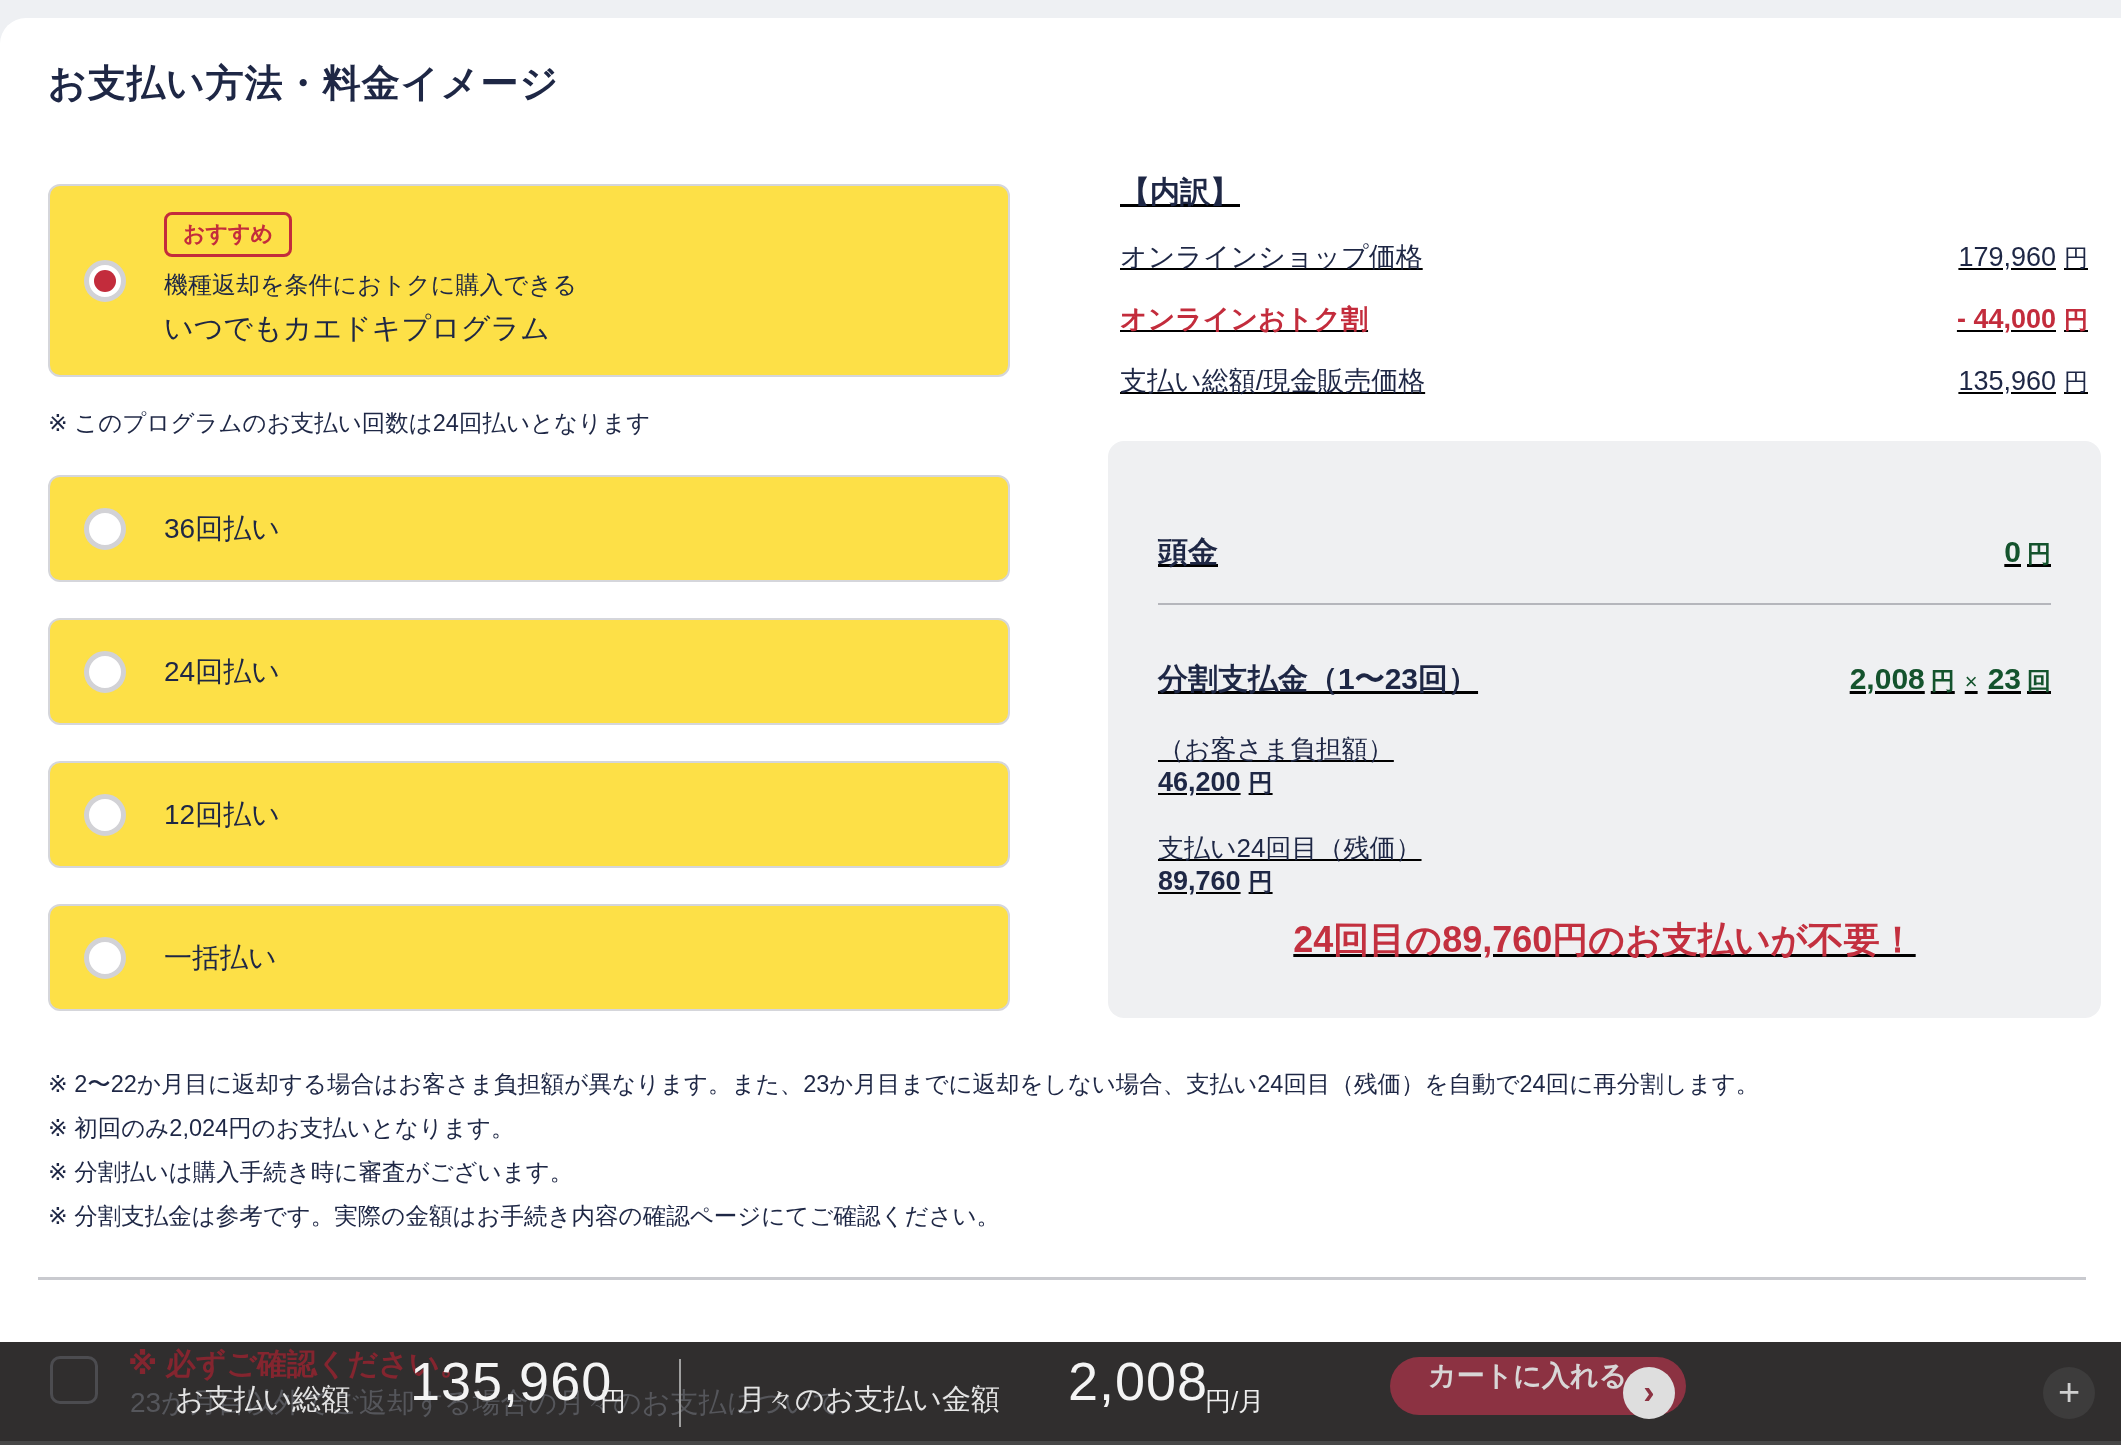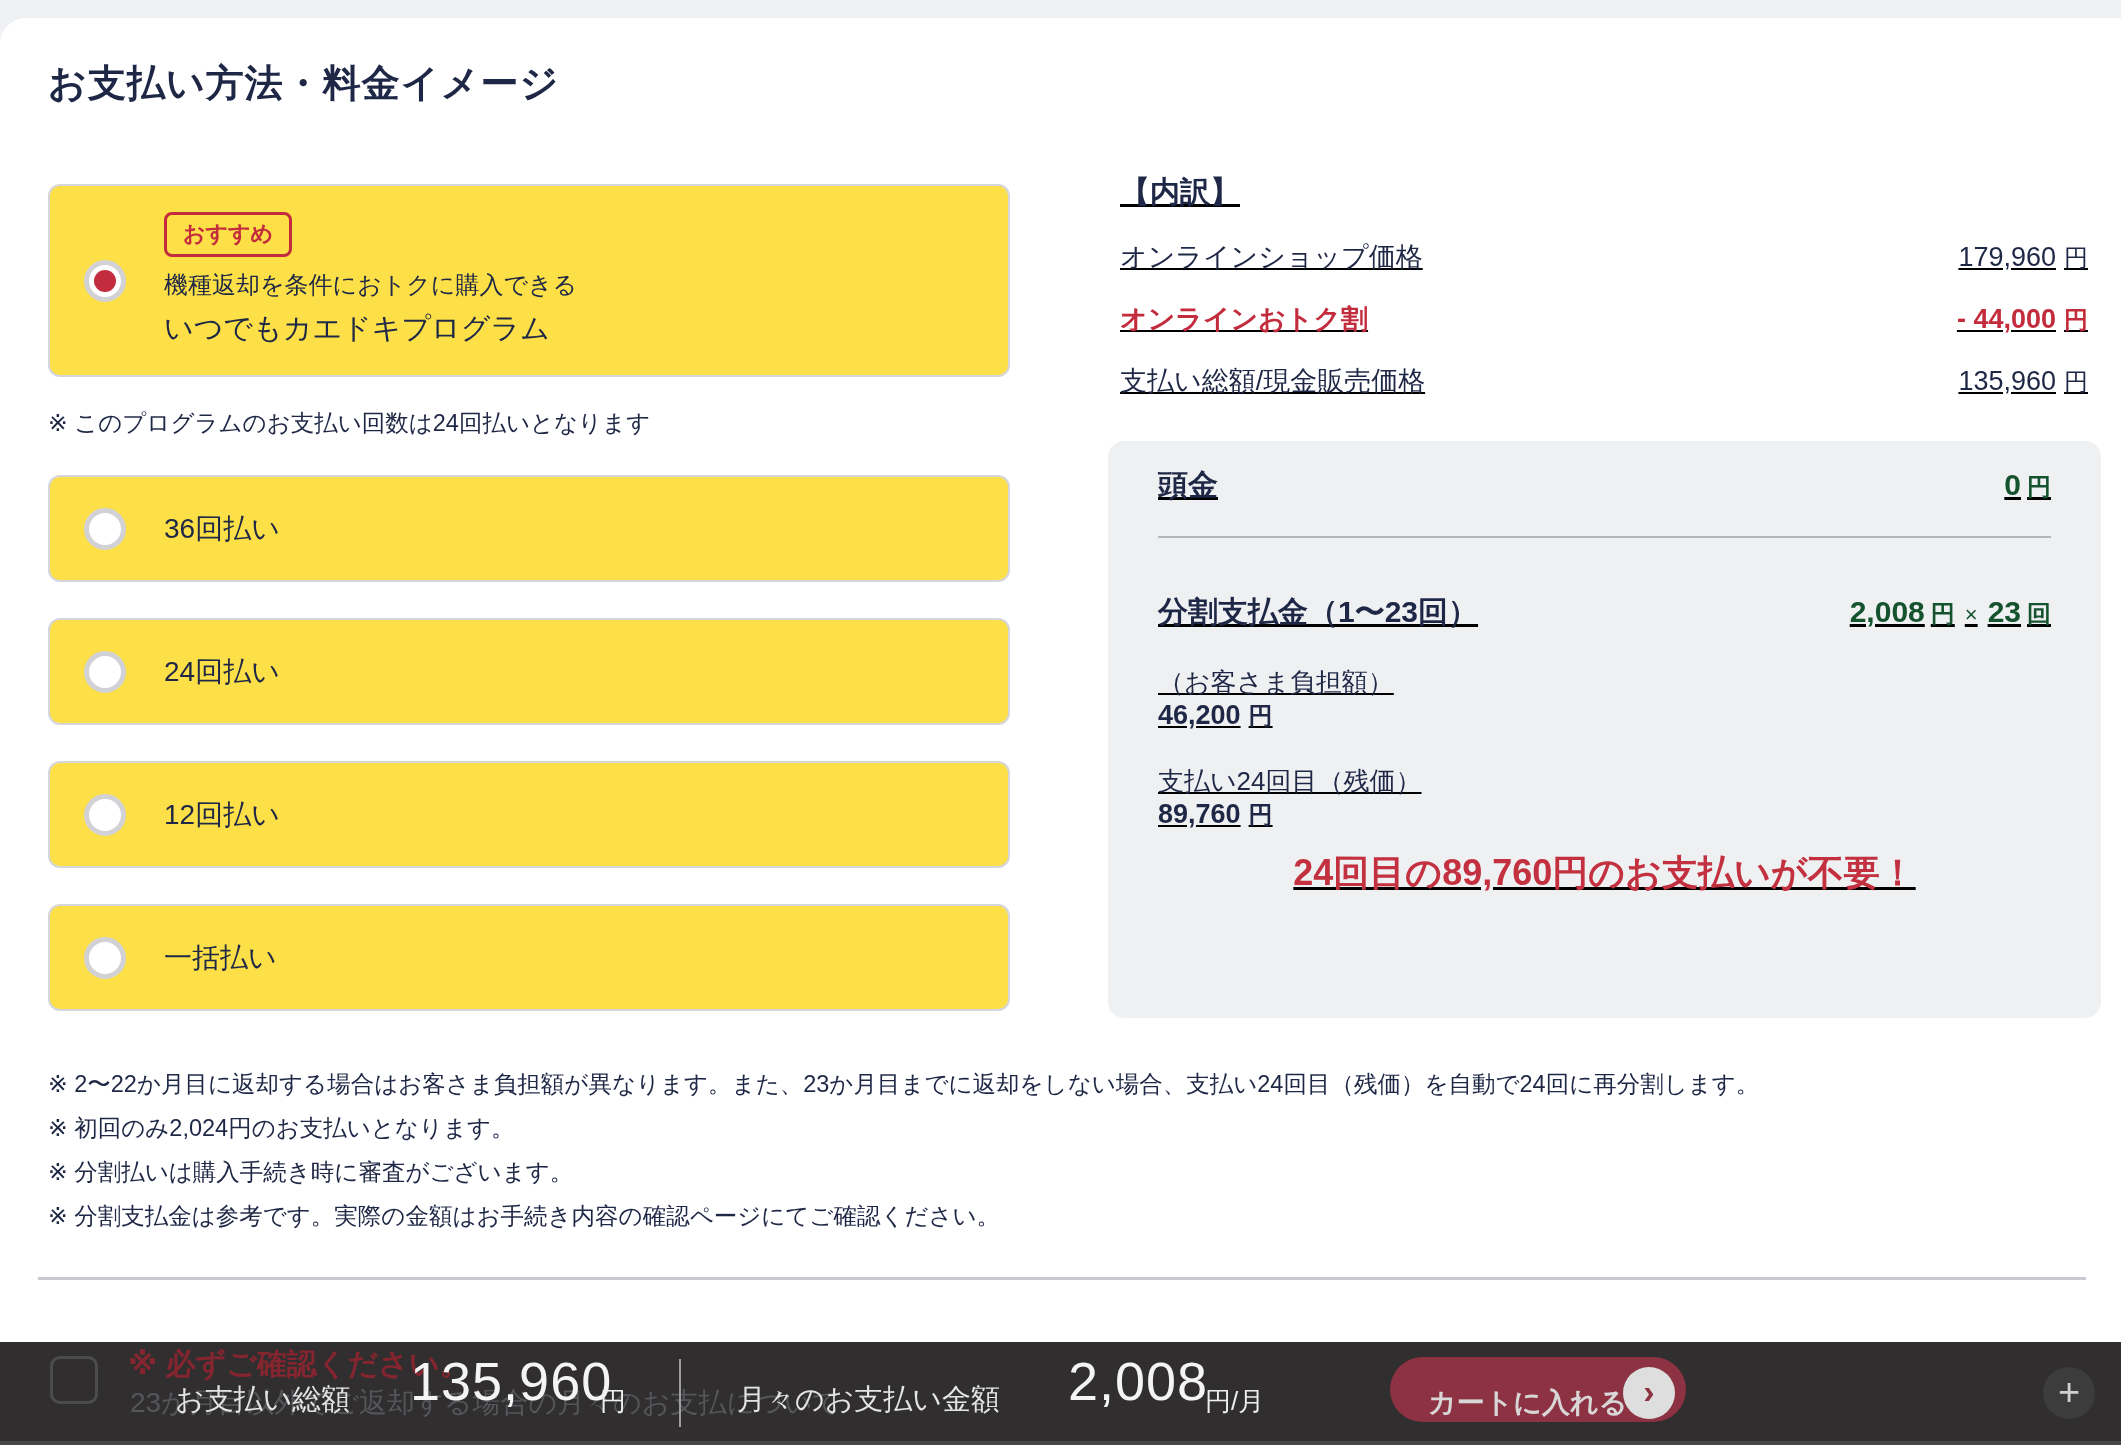--- a/index.html
+++ b/index.html
@@ -30,21 +30,21 @@
   .right-col { position:absolute; left:1108px; top:172px; width:993px;text-decoration:underline; }
   .breakdown-heading { margin-left:12px; font-size:30px; font-weight:bold; color:#1e2745; }
   .bd-row { display:flex; justify-content:space-between; align-items:baseline; margin:26px 13px 0 12px; }
   .bd-row:first-of-type { margin-top:36px; }
   .bd-label { font-size:27px; color:#1e2745; }
   .bd-value { font-size:27px; color:#1e2745; }
   .bd-value .unit { font-size:24px; margin-left:8px; }
   .bd-row.discount .bd-label { color:#c32c3c; font-weight:bold; }
   .bd-row.discount .bd-value { color:#c32c3c; font-weight:600; }
 
-  .panel { margin-top:42px; background:#eff0f2; border-radius:16px; padding:24px 50px 0; height:577px; }
+  .panel { margin-top:42px; background:#eff0f2; border-radius:16px; padding:91px 50px 0; height:577px; }
   .panel-row { display:flex; justify-content:space-between; align-items:baseline; }
   .lbl-bold { font-size:30px; font-weight:bold; color:#1e2745; }
   .val-bold { font-size:30px; font-weight:bold; color:#14532d; }
   .val-bold .unit { font-size:24px; margin-left:6px; }
   .val-bold .mult { font-size:22px; margin:0 10px; font-weight:normal; }
   .panel-divider { height:2px; background:#b5b6bc; margin:30px 0 0; }
   .row-installment { margin-top:54px; }
   .row-sub { margin-top:32px;flex-direction:column; }
   .sub-label { font-size:26px; color:#1e2745; }
   .sub-value { font-size:27px; font-weight:bold; color:#1e2745; }
@@ -60,21 +60,21 @@
   .bottom-bar { position:absolute; left:0; right:0; top:1342px; bottom:0; background:#302e2e; border-bottom:4px solid #474747; }
   .occluded { position:absolute; inset:0; z-index:1; }
   .occ-checkbox { position:absolute; left:50px; top:14px; width:48px; height:48px; border:3px solid #4c4c50; border-radius:10px; }
   .occ-warning { position:absolute; left:128px; top:2px; font-size:30px; font-weight:bold; color:#84252f; white-space:nowrap; }
   .occ-sub { position:absolute; left:130px; top:42px; font-size:28px; color:#55565b; white-space:nowrap; }
   .bar-content { position:absolute; inset:0; z-index:2; }
   .bar-label { position:absolute; top:38px; font-size:29px; color:#e4e4e4; white-space:nowrap; }
   .bar-num { position:absolute; top:8px; font-size:54px; font-weight:500; color:#f4f4f4; letter-spacing:1px; white-space:nowrap; }
   .bar-unit { position:absolute; top:42px; font-size:26px; color:#eeeeee; white-space:nowrap; }
   .bar-vdivider { position:absolute; left:679px; top:17px; width:2px; height:68px; background:#9f9f9f; }
-  .cart-btn { position:absolute; left:1390px; top:15px; width:296px; height:65px; border-radius:37px; background:#8c3242; display:flex; align-items:flex-end; }
+  .cart-btn { position:absolute; left:1390px; top:15px; width:296px; height:58px; border-radius:37px; background:#8c3242; display:flex; align-items:flex-start; }
   .cart-btn-label { margin-left:38px; font-size:28px; font-weight:bold; color:#d8d6d6; white-space:nowrap; }
   .cart-chevron-circle { position:absolute; right:11px; top:10px; width:52px; height:52px; border-radius:50%; background:#dedede; display:flex; align-items:center; justify-content:center; }
   .cart-chevron { font-size:34px; font-weight:bold; color:#8c3242; line-height:1; margin-top:-4px; }
   .plus-circle { position:absolute; left:2043px; top:25px; width:52px; height:52px; border-radius:50%; background:#3d3c3c; display:flex; align-items:center; justify-content:center; }
   .plus-glyph { font-size:38px; color:#cfcfcf; line-height:1; margin-top:-3px; }
 </style>
 </head>
 <body>
 
 <div class="stage">

